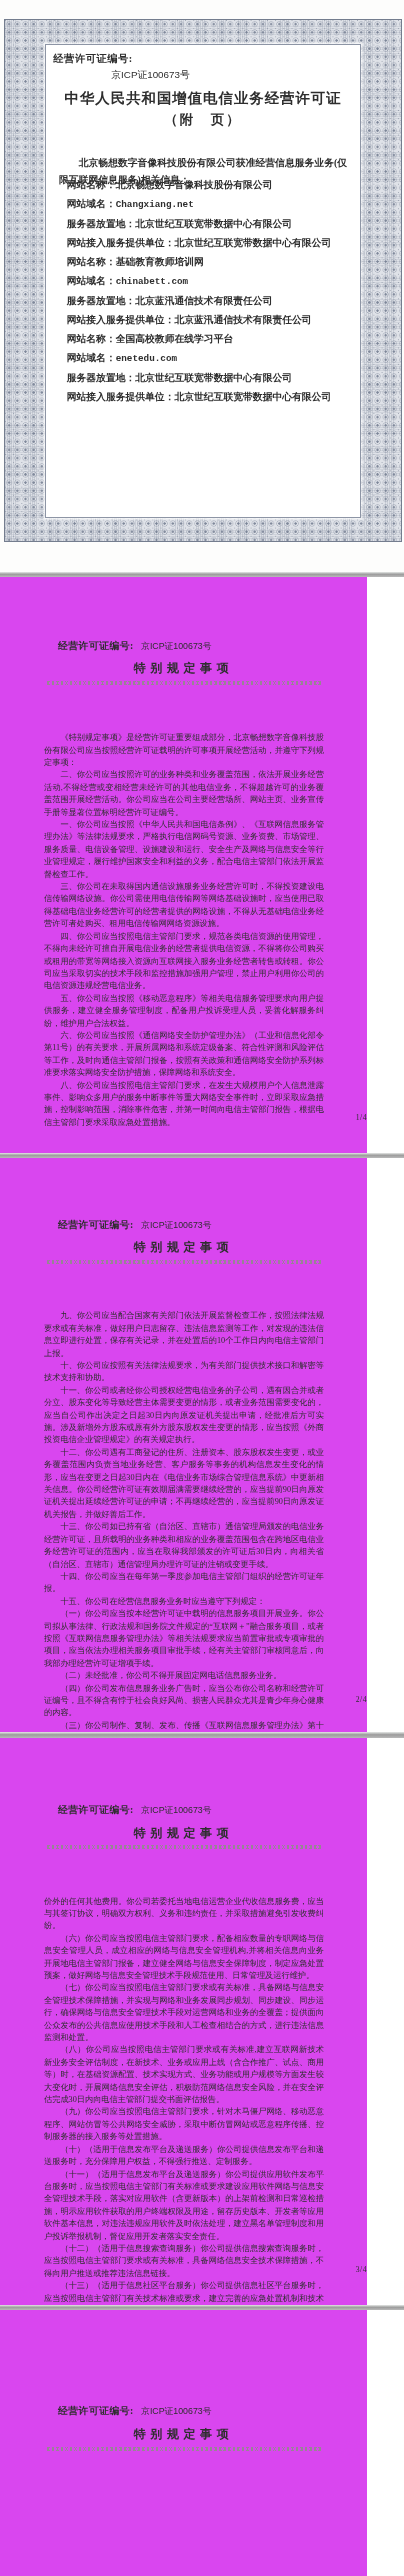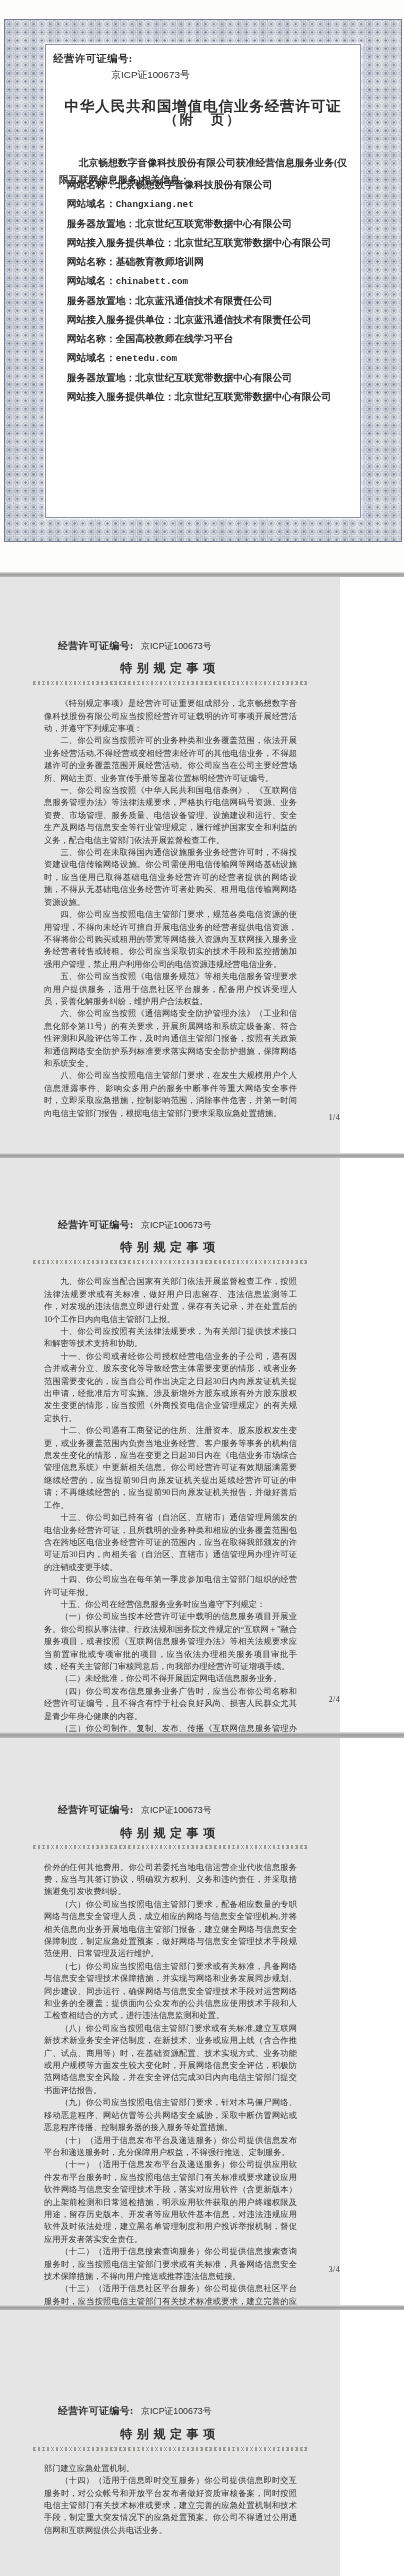--- a/index.html
+++ b/index.html
@@ -35,41 +35,41 @@
   }
   .cert-inner{
     position:absolute;left:40px;top:24px;right:40px;bottom:23px;
     background:#ffffff;
     border:1px solid #8d95a5;
     box-shadow:0 0 0 1.5px rgba(255,255,255,.65);
   }
   .cert-license{position:absolute;left:7.2px;top:7.2px;}
   .cert-license-label{font-size:10.3px;font-weight:700;letter-spacing:0.5px;}
   .cert-license-value{display:block;margin-left:58px;margin-top:3.1px;font-size:9.8px;font-family:"Liberation Sans","DejaVu Sans",sans-serif;}
-  .cert-title{position:absolute;left:0;right:0;top:44px;margin:8px;text-align:center;font-size:14.4px;font-weight:700;letter-spacing:1px;}
+  .cert-title{position:absolute;left:0;right:0;top:44px;margin:0;text-align:center;font-size:14.4px;font-weight:700;letter-spacing:1px;}
   .cert-subtitle{position:absolute;left:0;right:0;top:66px;margin:0;text-align:center;font-size:13.4px;font-weight:700;letter-spacing:2.1px;}
   .cert-intro{position:absolute;left:1px;right:1px;top:97px;margin:12px;font-size:9.8px;line-height:17px;text-indent:2em;text-align:justify;font-weight:600;}
   .cert-entries{position:absolute;left:1px;right:1px;top:130px;}
   .cert-entries p{margin:0;font-size:9.8px;line-height:19px;text-indent:2em;text-align:justify;font-weight:600;}
   .cert-entries .entry-value-latin{font-family:"Liberation Mono","DejaVu Sans Mono",monospace;font-size:9.3px;margin-top:35px;}
 
   
-  .reg-page{position:relative;width:340px;background:#e5e5e5;overflow:hidden;}
+  .reg-page{position:relative;width:367px;background:#d946ef;overflow:hidden;}
   .reg-head{position:absolute;left:58px;white-space:nowrap;}
   .reg-head-label{font-size:9.8px;font-weight:700;letter-spacing:0.5px;}
   .reg-head-value{font-size:8.8px;margin-left:5.2px;font-family:"Liberation Sans","DejaVu Sans",sans-serif;}
   .reg-title{position:absolute;left:0;right:0;margin:0;text-align:center;font-size:12px;font-weight:700;letter-spacing:4.6px;}
   .zigzag{
     position:absolute;left:50%;transform:translateX(-50%);
     width:274px;height:4.1px;opacity:.85;
     background:
       repeating-linear-gradient(115deg, rgba(0,0,0,0) 0 1.5px, #8e8e86 1.5px 2.6px, rgba(0,0,0,0) 2.6px 4.1px),
       repeating-linear-gradient(65deg, rgba(0,0,0,0) 0 1.5px, #8e8e86 1.5px 2.6px, rgba(0,0,0,0) 2.6px 4.1px);
   }
-  .reg-body{position:absolute;left:44px;right:43px;}
+  .reg-body{position:absolute;left:44px;right:43px;margin-top:34px;}
   .reg-body p{margin:0;font-size:8.2px;line-height:12.4px;text-indent:2em;text-align:justify;}
   .reg-body p.cont{text-indent:0;}
   .page-number{position:absolute;left:0;right:0;text-align:right;font-size:7.7px;letter-spacing:0.5px;}
 </style>
 </head>
 <body>
 
 <div class="doc">
 
   <section class="page-appendix">
@@ -108,21 +108,21 @@
       <span class="reg-head-value">京ICP证100673号</span>
     </div>
     <h2 class="reg-title" style="top: 83px;">特别规定事项</h2>
     <div class="zigzag" style="top: 104px;"></div>
     <div class="reg-body" style="top: 121px;">
           <p>《特别规定事项》是经营许可证重要组成部分，北京畅想数字音像科技股份有限公司应当按照经营许可证载明的许可事项开展经营活动，并遵守下列规定事项：</p>
           <p>二、你公司应当按照许可的业务种类和业务覆盖范围，依法开展业务经营活动,不得经营或变相经营未经许可的其他电信业务，不得超越许可的业务覆盖范围开展经营活动。你公司应当在公司主要经营场所、网站主页、业务宣传手册等显著位置标明经营许可证编号。</p>
           <p>一、你公司应当按照《中华人民共和国电信条例》、《互联网信息服务管理办法》等法律法规要求，严格执行电信网码号资源、业务资费、市场管理、服务质量、电信设备管理、设施建设和运行、安全生产及网络与信息安全等行业管理规定，履行维护国家安全和利益的义务，配合电信主管部门依法开展监督检查工作。</p>
           <p>三、你公司在未取得国内通信设施服务业务经营许可时，不得投资建设电信传输网络设施。你公司需使用电信传输网等网络基础设施时，应当使用已取得基础电信业务经营许可的经营者提供的网络设施，不得从无基础电信业务经营许可者处购买、租用电信传输网网络资源设施。</p>
           <p>四、你公司应当按照电信主管部门要求，规范各类电信资源的使用管理，不得向未经许可擅自开展电信业务的经营者提供电信资源，不得将你公司购买或租用的带宽等网络接入资源向互联网接入服务业务经营者转售或转租。你公司应当采取切实的技术手段和监控措施加强用户管理，禁止用户利用你公司的电信资源违规经营电信业务。</p>
-          <p>五、你公司应当按照《电信服务规范》等相关电信服务管理要求向用户提供服务，适用于信息社区平台服务，配备用户投诉受理人员，妥善化解服务纠纷，维护用户合法权益。</p>
+          <p>五、你公司应当按照《移动恶意程序》等相关电信服务管理要求向用户提供服务，建立健全服务管理制度，配备用户投诉受理人员，妥善化解服务纠纷，维护用户合法权益。</p>
           <p>六、你公司应当按照《通信网络安全防护管理办法》（工业和信息化部令第11号）的有关要求，开展所属网络和系统定级备案、符合性评测和风险评估等工作，及时向通信主管部门报备，按照有关政策和通信网络安全防护系列标准要求落实网络安全防护措施，保障网络和系统安全。</p>
           <p>八、你公司应当按照电信主管部门要求，在发生大规模用户个人信息泄露事件、影响众多用户的服务中断事件等重大网络安全事件时，立即采取应急措施，控制影响范围，消除事件危害，并第一时间向电信主管部门报告，根据电信主管部门要求采取应急处置措施。</p>
         </div>
     <div class="page-number" style="top: 536px;">1/4</div>
   </section>
 <div class="page-gap"></div>
   <section class="reg-page" style="height: 574px;">
     <div class="reg-head" style="top: 61px;">
       <span class="reg-head-label">经营许可证编号:</span>
       <span class="reg-head-value">京ICP证100673号</span>
@@ -167,21 +167,17 @@
     <div class="page-number" style="top: 527px;">3/4</div>
   </section>
 <div class="page-gap"></div>
   <section class="reg-page" style="height: 564px;">
     <div class="reg-head" style="top: 95px;">
       <span class="reg-head-label">经营许可证编号:</span>
       <span class="reg-head-value">京ICP证100673号</span>
     </div>
     <h2 class="reg-title" style="top: 116px;">特别规定事项</h2>
     <div class="zigzag" style="top: 137px;"></div>
-    <div class="reg-body" style="top: 153px;">
-          <p class="cont">部门建立应急处置机制。</p>
-          <p>（十四）（适用于信息即时交互服务）你公司提供信息即时交互服务时，对公众帐号和开放平台发布者做好资质审核备案，同时按照电信主管部门有关技术标准或要求，建立完善的应急处置机制和技术手段，制定重大突发情况下的应急处置预案。你公司不得通过公用通信网和互联网提供公共电话业务。</p>
-        </div>
 
   </section>
 </div>
 </div>
 
 
 </body></html>

